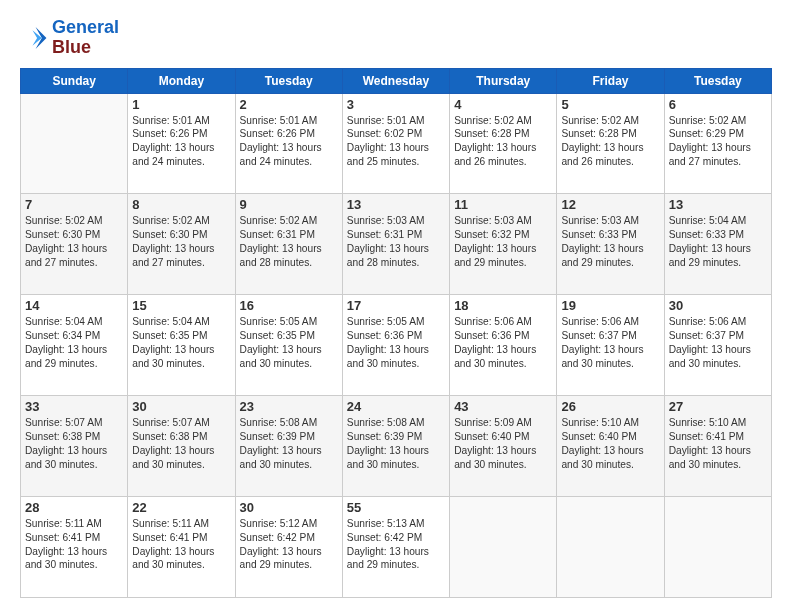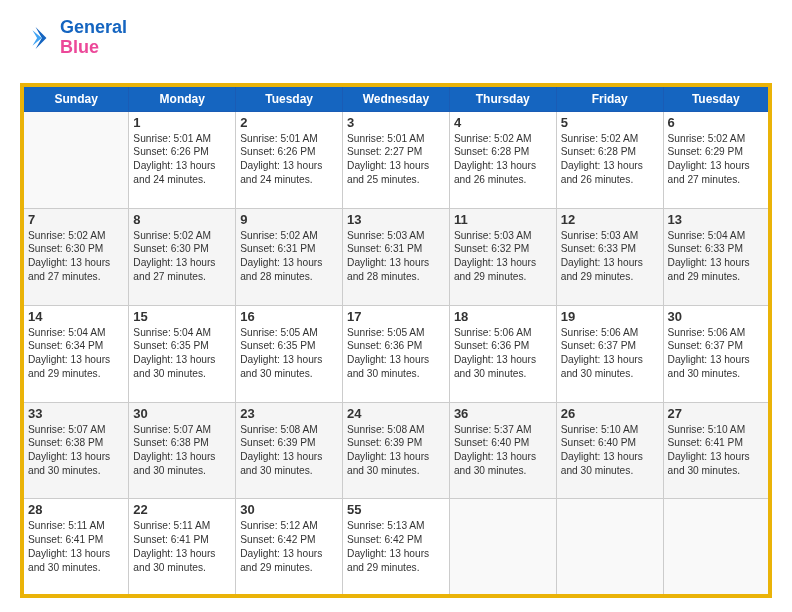--- a/index.html
+++ b/index.html
@@ -19,21 +19,21 @@
     }
     .header {
       display: flex;
       align-items: flex-start;
       justify-content: space-between;
       margin-bottom: 10px;
     }
     .logo {
       display: flex;
       align-items: center;
-      gap: 12px;
+      gap: 4px;
     }
     .logo-text {
       font-size: 18px;
       font-weight: bold;
       color: #333;
       line-height: 1.1;
     }
     .logo-text span {
       color: #1565c0;
     }
@@ -49,25 +49,24 @@
       font-weight: bold;
       color: #333;
       line-height: 1.1;
     }
     .subtitle {
       font-size: 15px;
       color: #555;
     }
     .calendar {
       flex: 1;
-      border: 4px solid #eab308;
+      border: 1px solid #eab308;
       border-collapse: collapse;
       width: 100%;
       table-layout: fixed;
-      margin-top: 15px;
     }
     .calendar thead tr th {
       background: #1565c0;
       color: #fff;
       font-size: 12px;
       font-weight: bold;
       text-align: center;
       padding: 5px 2px;
       border: 1px solid #1a5cb5;
     }
@@ -103,21 +102,21 @@
 
 <div class="page">
   <div class="header">
     <div class="logo">
       <svg class="logo-icon" viewBox="0 0 36 36">
         <polygon points="20,4 34,18 20,32 28,18" fill="#1565c0"></polygon>
         <polygon points="16,8 28,18 16,28 22,18" fill="#42a5f5"></polygon>
       </svg>
       <div class="logo-text">
         <div><span>General</span></div>
-        <div style="color:#ec4899;">Blue</div>
+        <div style="color:#7f1d1d;">Blue</div>
       </div>
     </div>
     <div class="title-block">
       <div class="main-title"></div>
       <div class="subtitle"></div>
     </div>
   </div>
 
   <table class="calendar">
     <thead>
@@ -144,21 +143,21 @@
           <td>
             <span class="day-number">2</span>
             <span class="cell-line">Sunrise: 5:01 AM</span>
             <span class="cell-line">Sunset: 6:26 PM</span>
             <span class="cell-line">Daylight: 13 hours</span>
             <span class="cell-line">and 24 minutes.</span>
           </td>
           <td>
             <span class="day-number">3</span>
             <span class="cell-line">Sunrise: 5:01 AM</span>
-            <span class="cell-line">Sunset: 2:27 PM</span>
+            <span class="cell-line">Sunset: 6:02 PM</span>
             <span class="cell-line">Daylight: 13 hours</span>
             <span class="cell-line">and 25 minutes.</span>
           </td>
           <td>
             <span class="day-number">4</span>
             <span class="cell-line">Sunrise: 5:02 AM</span>
             <span class="cell-line">Sunset: 6:28 PM</span>
             <span class="cell-line">Daylight: 13 hours</span>
             <span class="cell-line">and 26 minutes.</span>
           </td>
@@ -302,22 +301,22 @@
             <span class="cell-line">and 30 minutes.</span>
           </td>
           <td>
             <span class="day-number">24</span>
             <span class="cell-line">Sunrise: 5:08 AM</span>
             <span class="cell-line">Sunset: 6:39 PM</span>
             <span class="cell-line">Daylight: 13 hours</span>
             <span class="cell-line">and 30 minutes.</span>
           </td>
           <td>
-            <span class="day-number">36</span>
-            <span class="cell-line">Sunrise: 5:37 AM</span>
+            <span class="day-number">43</span>
+            <span class="cell-line">Sunrise: 5:09 AM</span>
             <span class="cell-line">Sunset: 6:40 PM</span>
             <span class="cell-line">Daylight: 13 hours</span>
             <span class="cell-line">and 30 minutes.</span>
           </td>
           <td>
             <span class="day-number">26</span>
             <span class="cell-line">Sunrise: 5:10 AM</span>
             <span class="cell-line">Sunset: 6:40 PM</span>
             <span class="cell-line">Daylight: 13 hours</span>
             <span class="cell-line">and 30 minutes.</span>

